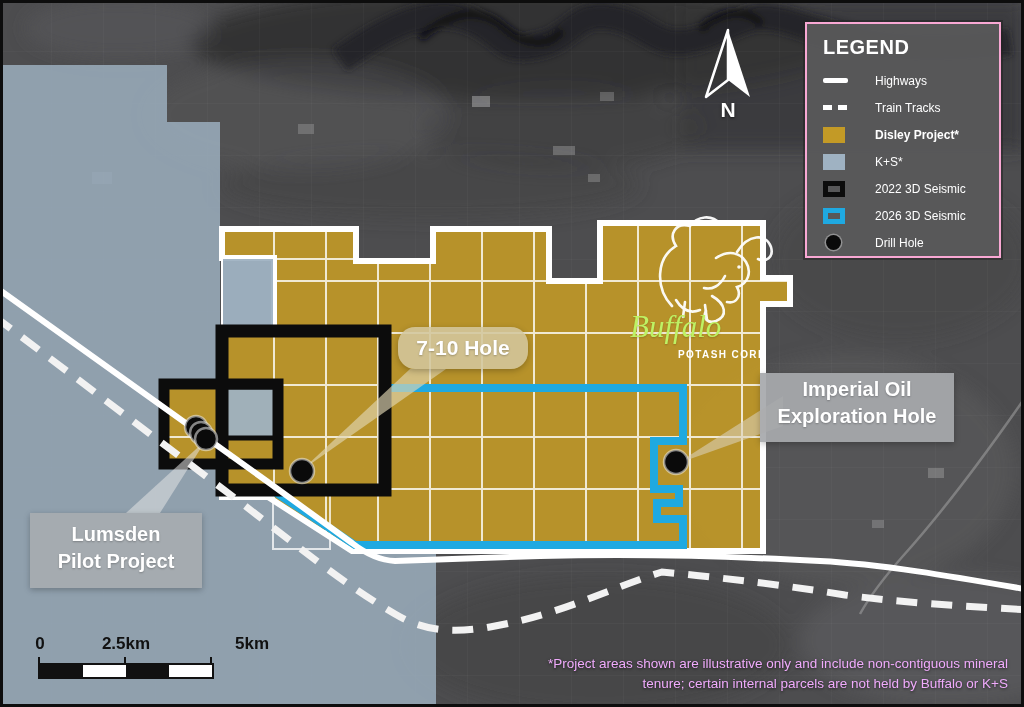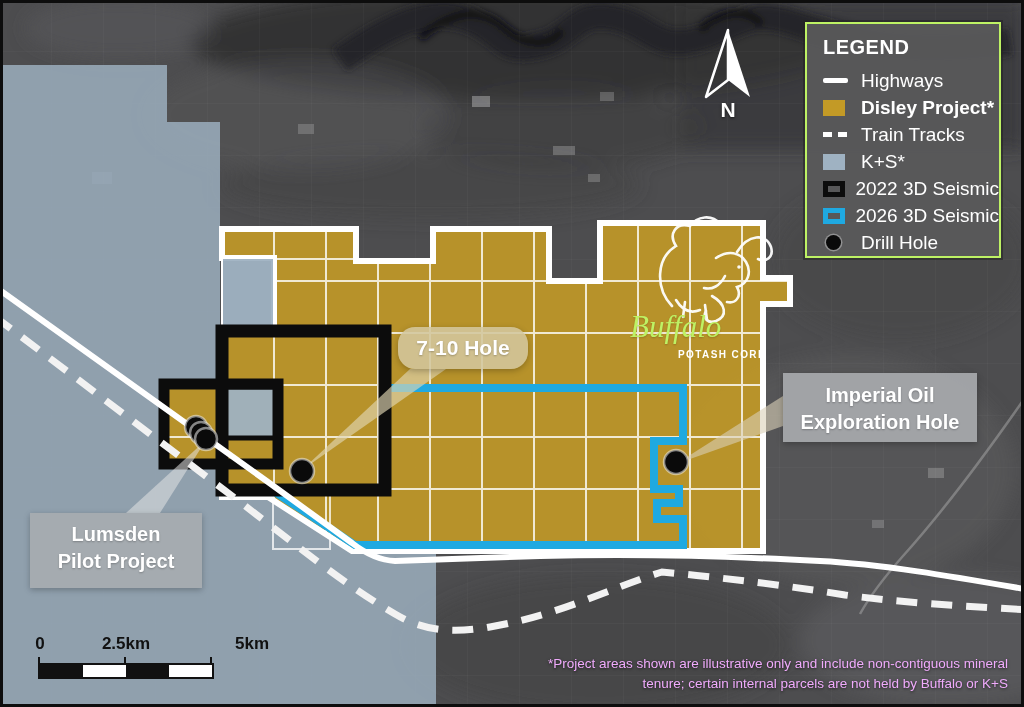--- a/index.html
+++ b/index.html
@@ -3,42 +3,42 @@
 <meta charset="utf-8">
 <style>
   html,body{margin:0;padding:0;background:#222;}
   .stage{position:relative;width:1024px;height:707px;overflow:hidden;
          font-family:"Liberation Sans",sans-serif;background:#4d4d4f;}
   .stage svg{position:absolute;left:0;top:0;}
   .frame{position:absolute;left:0;top:0;right:0;bottom:0;border:3px solid #0d0d0d;pointer-events:none;z-index:60;}
 
   
   .legend{position:absolute;left:805px;top:22px;width:196px;height:236px;box-sizing:border-box;
-          background:rgba(88,88,90,.96);border:2px solid #bef264;
+          background:rgba(88,88,90,.96);border:2px solid #f9a8d4;
           box-shadow:0 0 0 2px rgba(35,35,35,.55);z-index:40;color:#fff;}
   .legend-title{font-size:20px;font-weight:bold;letter-spacing:.5px;margin:12px 0 8px 16px;}
   .legend-row{display:flex;align-items:center;height:27px;padding-left:16px;}
   .legend-swatch-wrap{width:32px;display:flex;align-items:center;justify-content:flex-start;}
-  .legend-label{font-size:19px;margin-left:6px;white-space:nowrap;}
+  .legend-label{font-size:12px;margin-left:20px;white-space:nowrap;}
   .legend-label.bold{font-weight:bold;}
   .sw-solid{width:25px;height:5px;background:#fff;border-radius:2px;}
   .sw-dash{width:27px;height:5px;background:repeating-linear-gradient(90deg,#fff 0 9px,transparent 9px 15px);}
   .sw-gold{width:22px;height:16px;background:#c39a26;}
   .sw-blue{width:22px;height:16px;background:#9fb2c2;}
   .sw-black{width:22px;height:16px;box-sizing:border-box;border:5px solid #0c0c0c;}
   .sw-cyan{width:22px;height:16px;box-sizing:border-box;border:5px solid #1fa9e1;}
   .sw-dot{width:15px;height:15px;border-radius:50%;background:#0a0a0a;box-shadow:0 0 0 1.5px rgba(230,230,230,.4);margin-left:3px;}
 
   
   .callout{position:absolute;color:#fff;font-weight:bold;text-align:center;z-index:30;
            box-shadow:0 2px 6px rgba(0,0,0,.25);text-shadow:0 1px 2px rgba(0,0,0,.25);}
   .co-7-10{left:398px;top:327px;width:130px;height:42px;line-height:42px;font-size:21px;
            background:rgba(211,198,157,.88);border-radius:17px;}
-  .co-imperial{left:783px;top:373px;width:194px;height:69px;font-size:20px;line-height:1.35;
-           padding-top:9px;box-sizing:border-box;background:rgba(167,169,172,.93);}
+  .co-imperial{left:760px;top:373px;width:194px;height:69px;font-size:20px;line-height:1.35;
+           padding-top:3px;box-sizing:border-box;background:rgba(167,169,172,.93);}
   .co-lumsden{left:30px;top:513px;width:172px;height:75px;font-size:20px;line-height:1.35;
            padding-top:8px;box-sizing:border-box;background:rgba(167,172,176,.93);}
 
   
   .north-label{position:absolute;left:706px;top:98px;width:44px;text-align:center;
            color:#fff;font-size:21px;font-weight:bold;z-index:30;text-shadow:0 1px 3px rgba(0,0,0,.6);}
 
   
   .logo-name{position:absolute;left:630px;top:309px;width:142px;text-align:left;color:#bef264;
            font-family:"Liberation Serif",serif;font-style:italic;font-size:31px;z-index:25;
@@ -169,29 +169,29 @@
   <div class="legend">
     <div class="legend-title">LEGEND</div>
     <div class="legend-row">
       <span class="legend-swatch-wrap">
           <span class="sw-solid"></span>
         </span>
       <span class="legend-label">Highways</span>
     </div>
     <div class="legend-row">
       <span class="legend-swatch-wrap">
+          <span class="sw-dash"></span>
+        </span>
+      <span class="legend-label">Train Tracks</span>
+    </div>
+    <div class="legend-row">
+      <span class="legend-swatch-wrap">
           <span class="sw-gold"></span>
         </span>
       <span class="legend-label bold">Disley Project*</span>
-    </div>
-    <div class="legend-row">
-      <span class="legend-swatch-wrap">
-          <span class="sw-dash"></span>
-        </span>
-      <span class="legend-label">Train Tracks</span>
     </div>
     <div class="legend-row">
       <span class="legend-swatch-wrap">
           <span class="sw-blue"></span>
         </span>
       <span class="legend-label">K+S*</span>
     </div>
     <div class="legend-row">
       <span class="legend-swatch-wrap">
           <span class="sw-black"></span>

